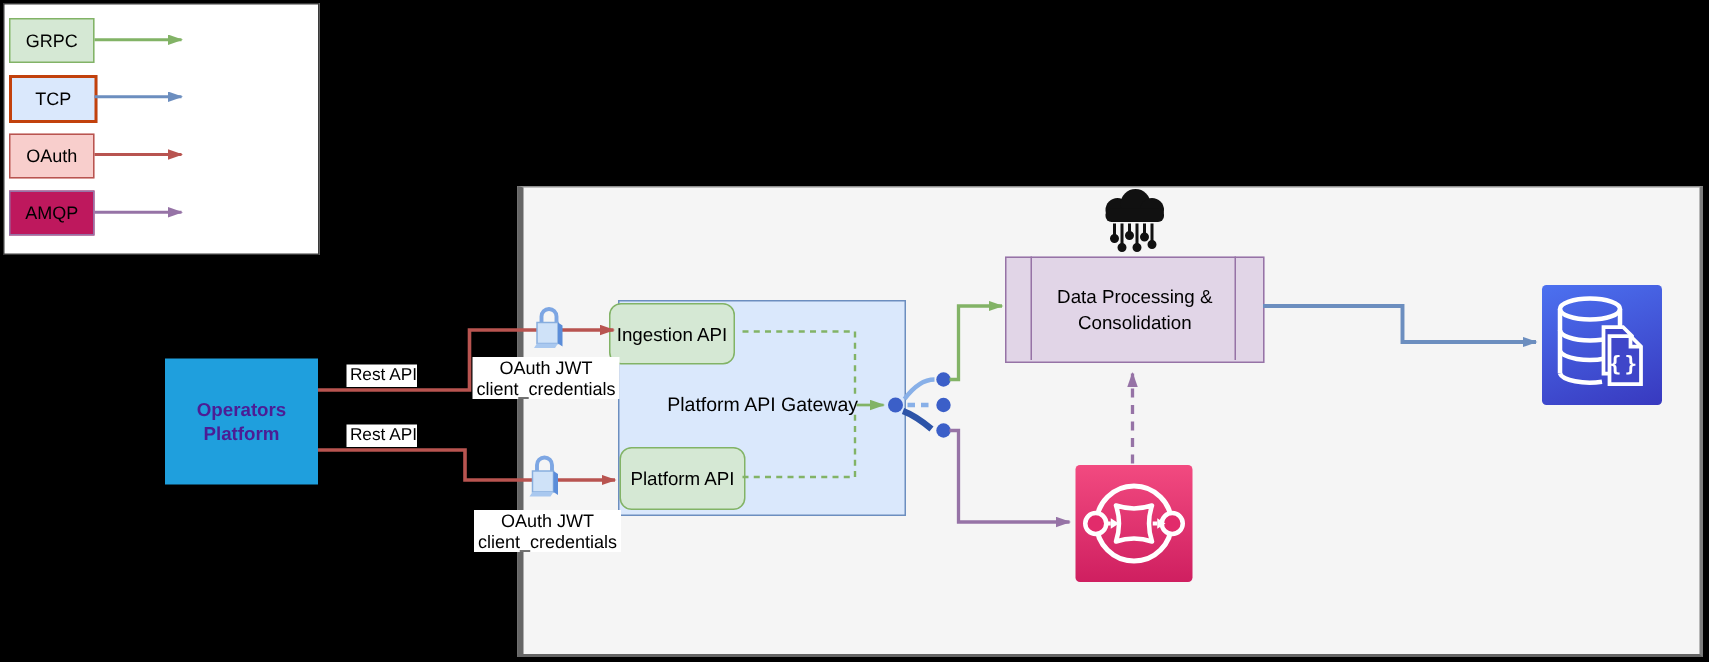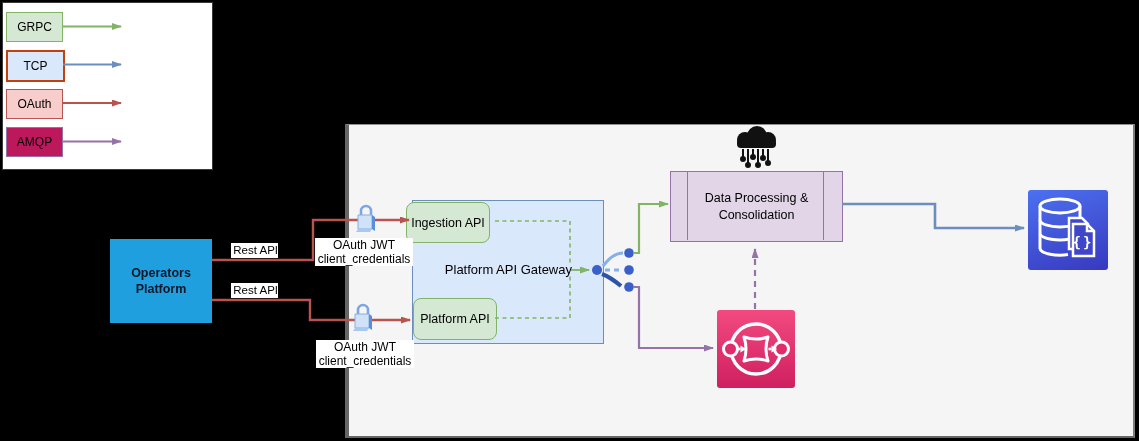--- a/index.html
+++ b/index.html
@@ -14,21 +14,21 @@
   .chip-tcp{left:6px;top:50px;background:#dae8fc;border:2px solid #c2410c;}
   .chip-rest{left:6px;top:89px;background:#f8cecc;border:1px solid #b85450;}
   .chip-amqp{left:6px;top:127px;background:#be185d;border:1px solid #9673a6;}
   
   .panel{left:345px;top:124px;width:784px;height:311px;background:#f5f5f5;
          border-top:1px solid #8f8f8f;border-right:2px solid #7d7d7d;
          border-bottom:2px solid #666;border-left:4px solid #666;}
   
   .opbox{left:110px;top:239px;width:102px;height:84px;background:#1f9fdd;
          display:flex;align-items:center;justify-content:center;text-align:center;
-         color:#0f172a;font-weight:bold;font-size:12.5px;line-height:1.3;}
+         color:#4c1d95;font-weight:bold;font-size:12.5px;line-height:1.3;}
   .gateway{left:412px;top:200px;width:190px;height:142px;background:#dae8fc;border:1px solid #6c8ebf;}
   .gwlabel{left:442px;top:262px;width:130px;text-align:right;font-size:13px;}
   .svc{width:82px;background:#d5e8d4;border:1px solid #82b366;border-radius:8px;
        display:flex;align-items:center;justify-content:center;font-size:12.5px;}
   .svc-ing{left:406px;top:202px;height:39px;}
   .svc-rea{left:413px;top:298px;height:40px;}
   .dpbox{left:670px;top:171px;width:171px;height:69px;background:#e1d5e7;border:1px solid #9673a6;
          display:flex;align-items:center;justify-content:center;}
   .dpinner{top:171px;width:0;height:69px;border-left:1px solid #9673a6;}
   .dplabel{width:140px;text-align:center;font-size:12.5px;line-height:1.3;}

